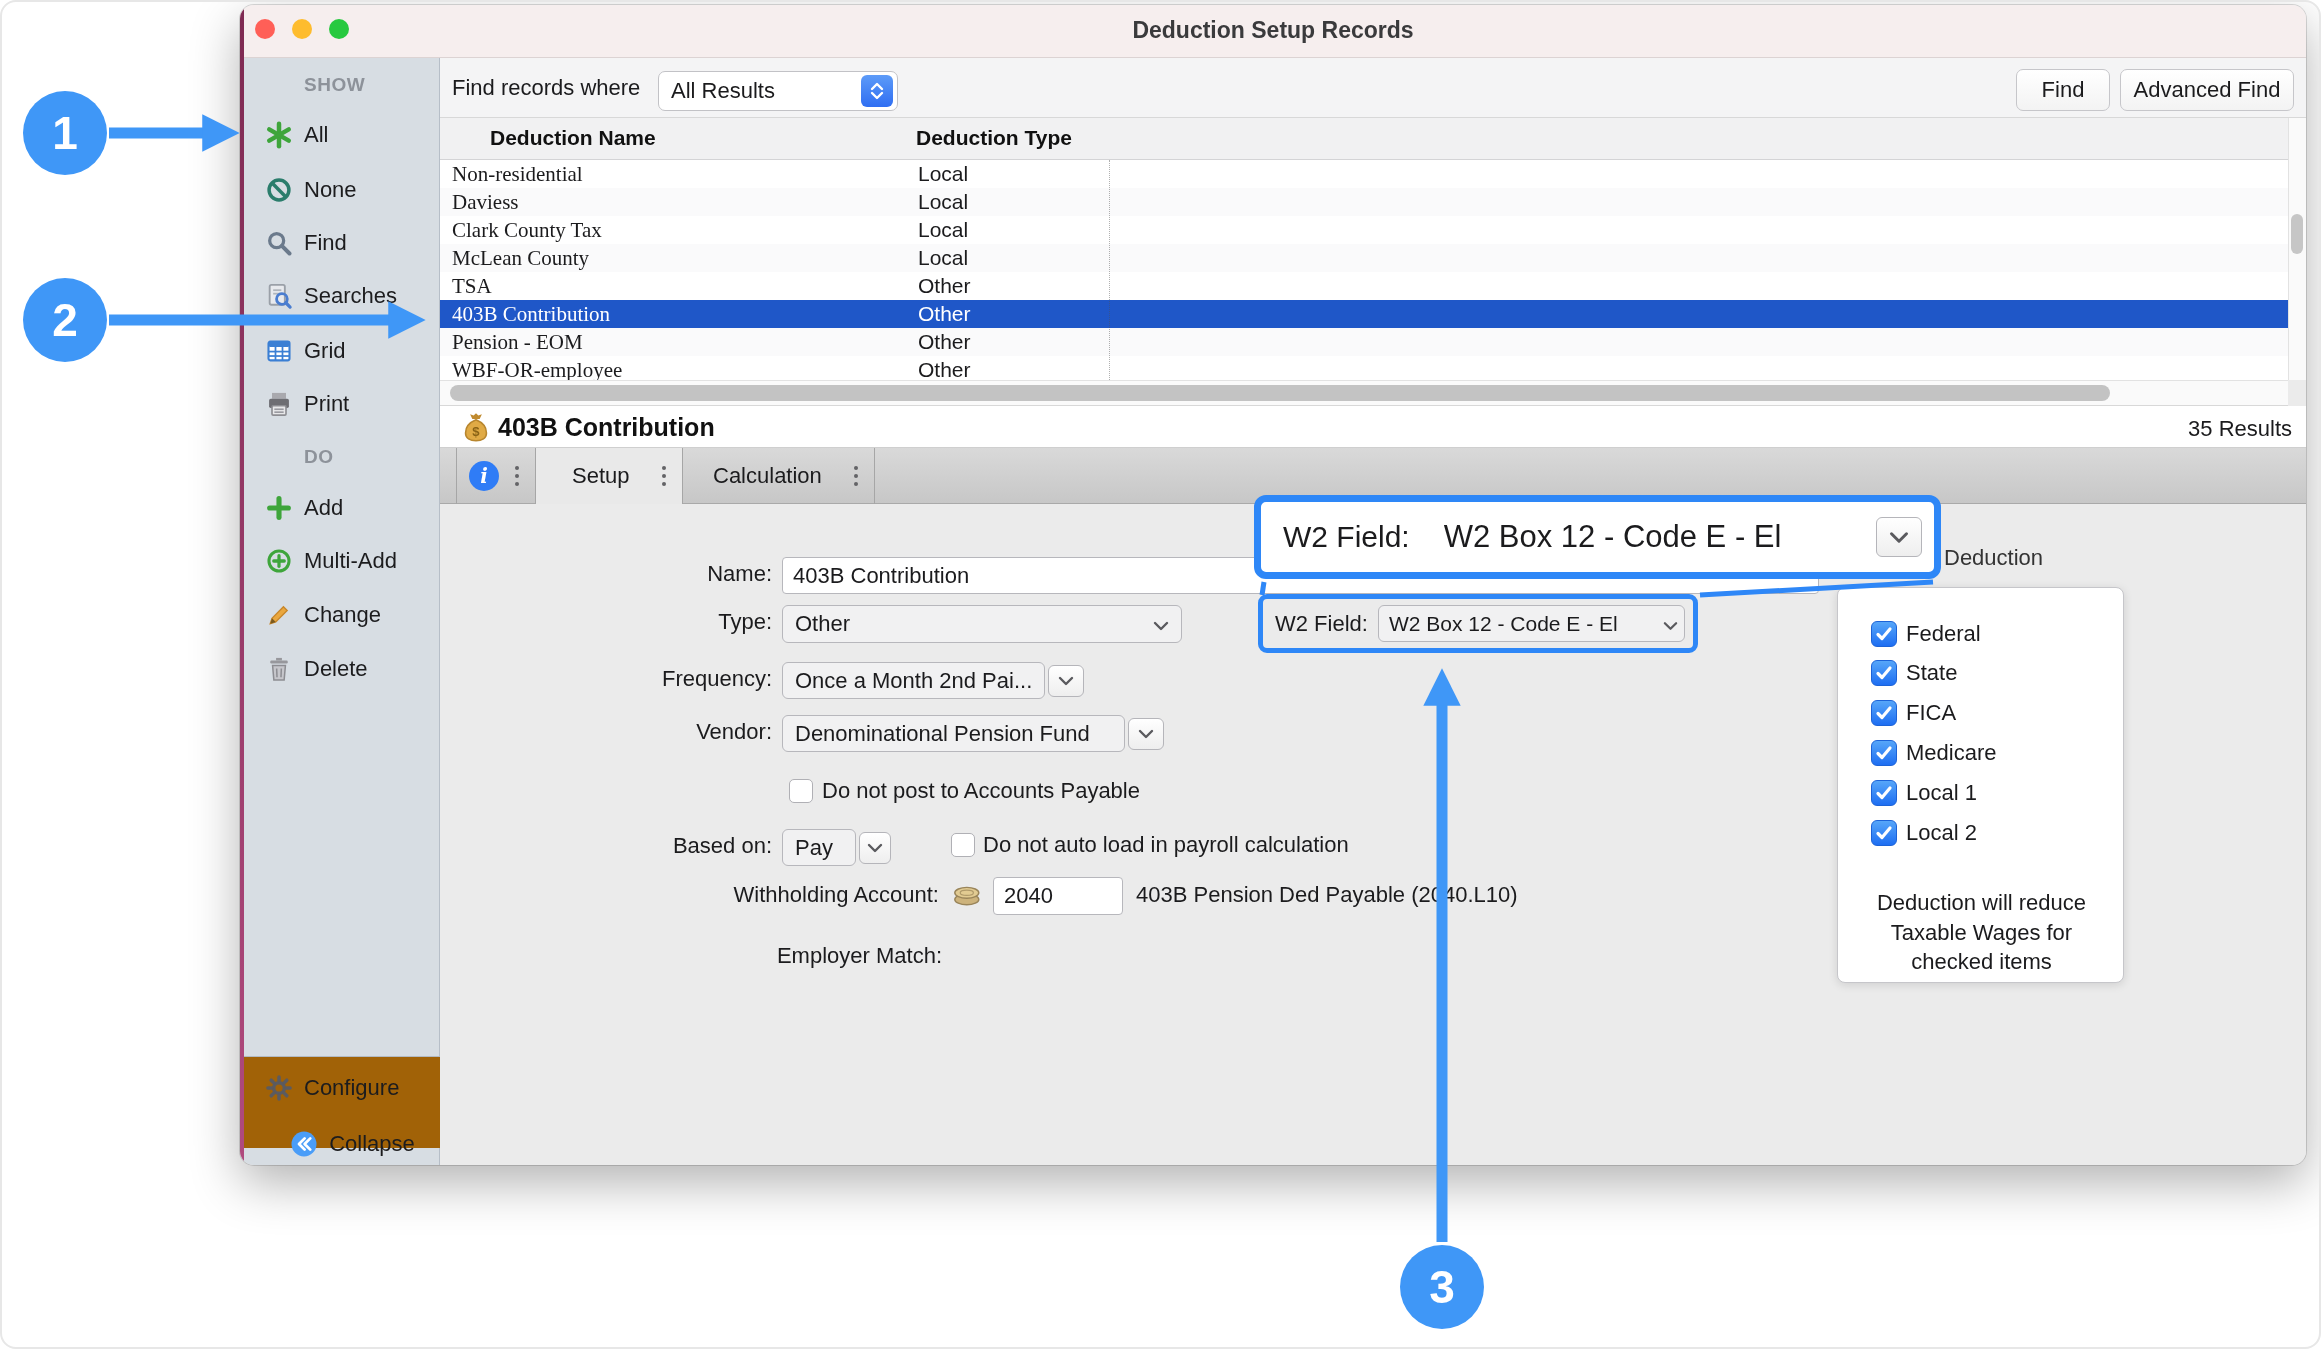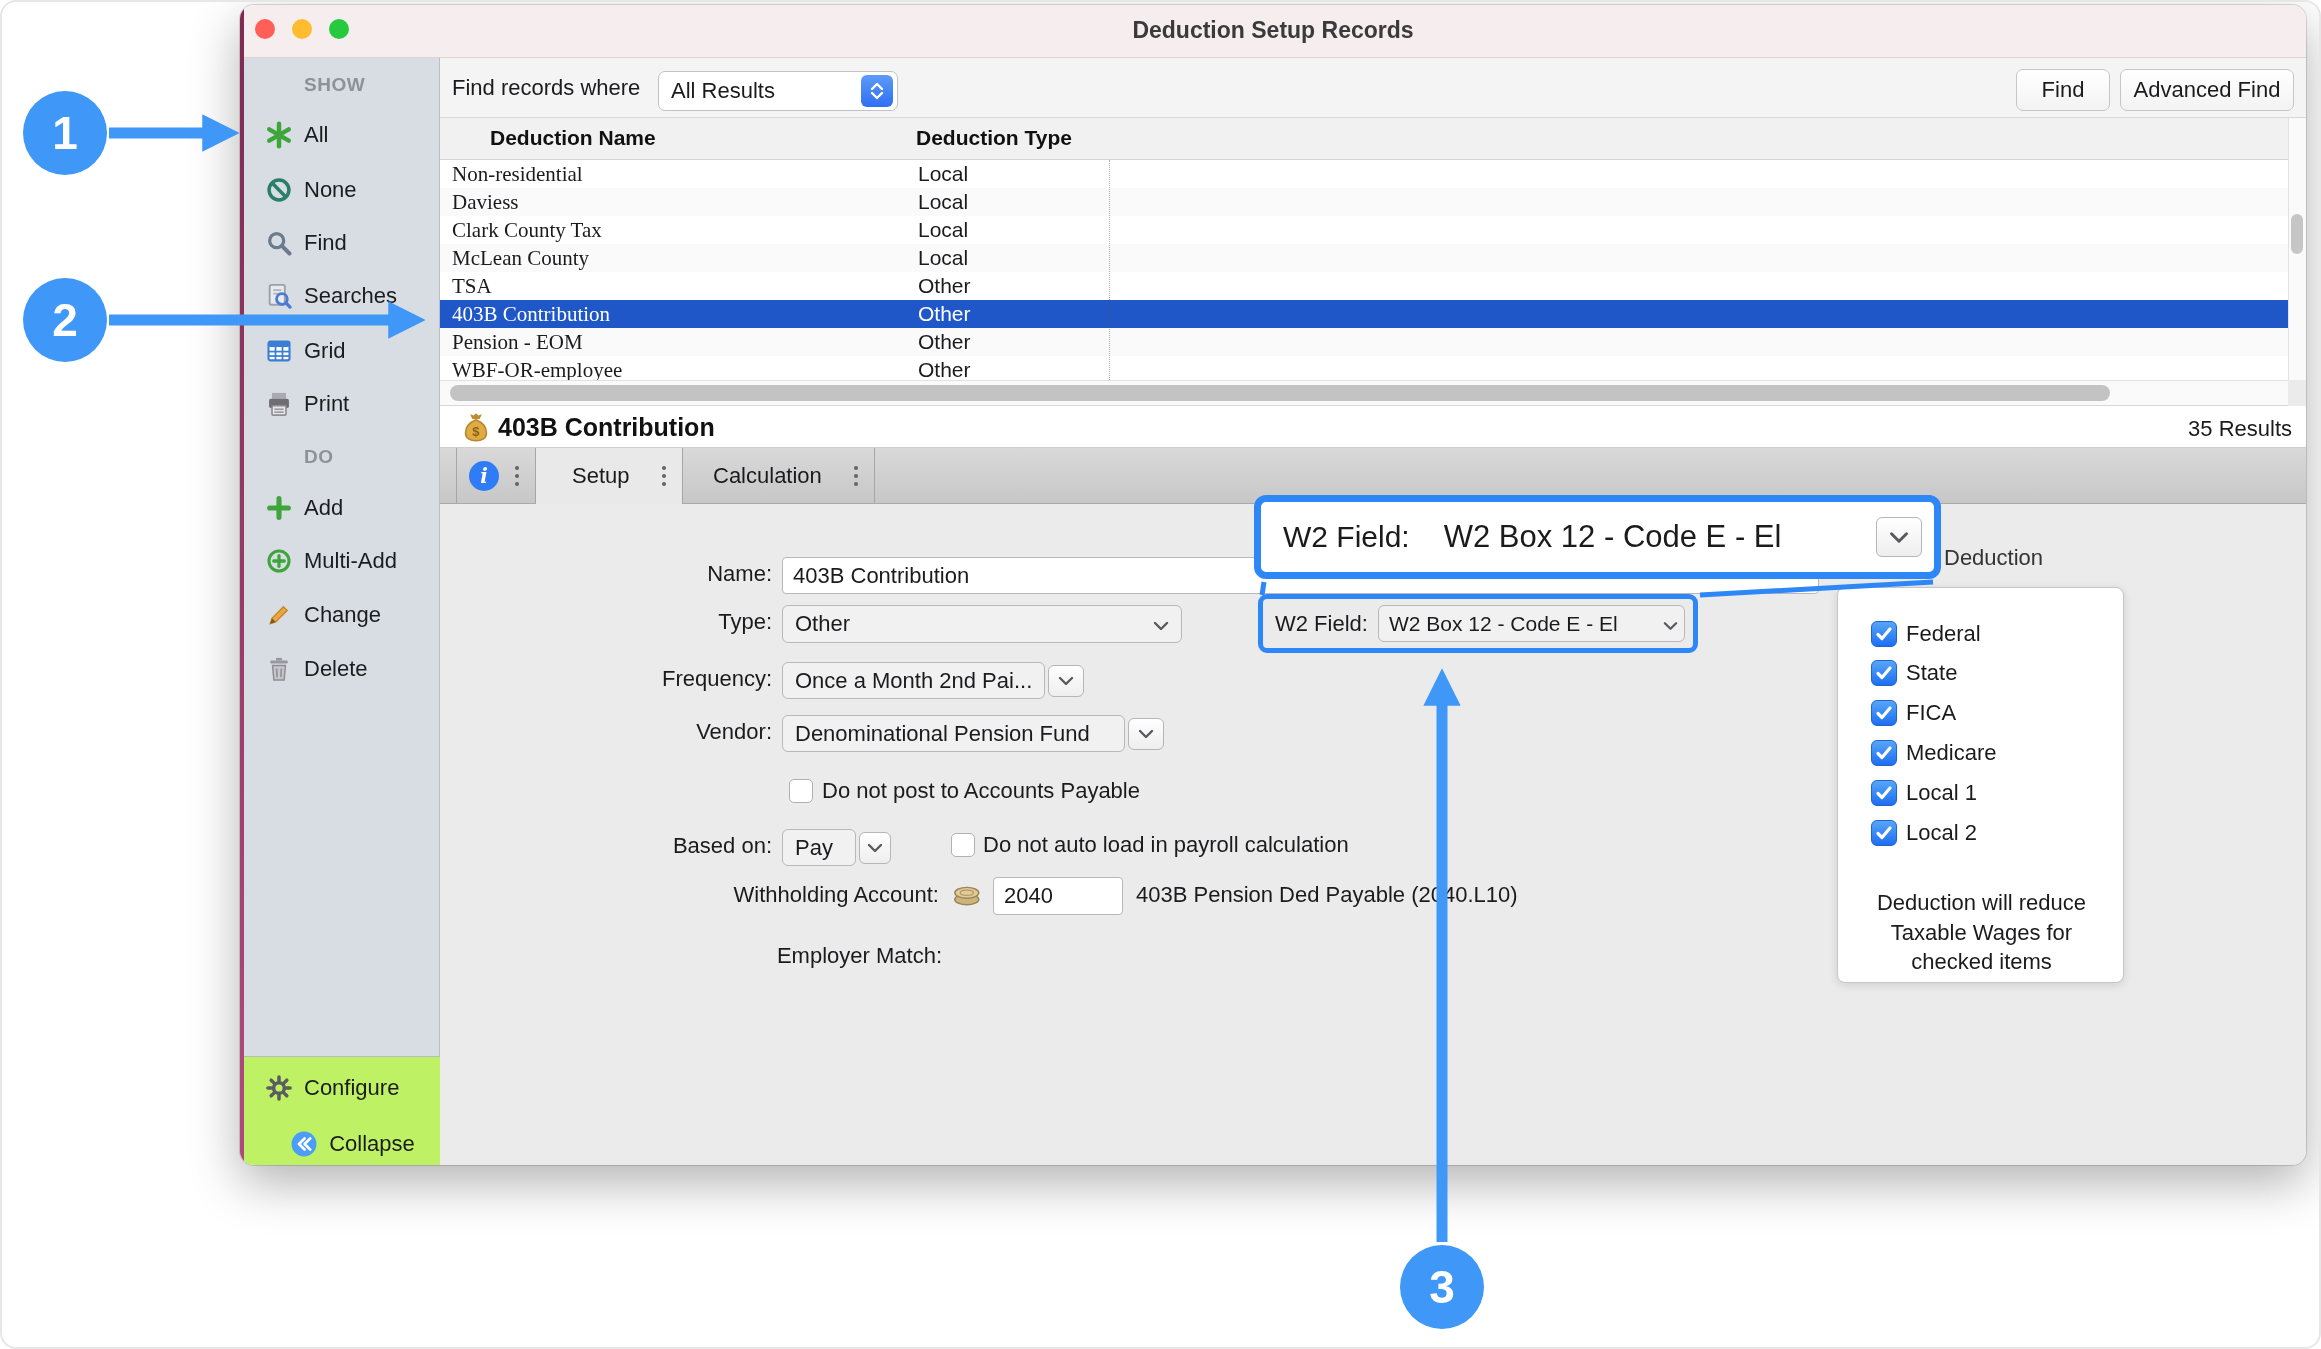--- a/index.html
+++ b/index.html
@@ -21,22 +21,22 @@
                background:linear-gradient(#7e2a52,#b04a7e); z-index:5; }
 
   
   .sidebar { position:absolute; left:0; top:53px; width:200px; height:1107px;
              background:#d7dde3; border-right:1px solid #b6bec8; }
   .sgroup { position:absolute; left:64px; font-size:19px; font-weight:700;
             color:#8d929a; letter-spacing:.5px; }
   .sitem { position:absolute; left:0; width:200px; height:40px; display:flex;
            align-items:center; padding-left:22px; font-size:22px; color:#1c1c1e; }
   .sitem .ico { width:34px; display:flex; justify-content:center; margin-right:8px; flex:0 0 auto; }
-  .sfooter { position:absolute; left:0; top:998px; width:200px; height:109px;
-             background:#bef264; border-top:1px solid #b2bac4; }
+  .sfooter { position:absolute; left:0; top:998px; width:200px; height:92px;
+             background:#a16207; border-top:1px solid #b2bac4; }
 
   
   .findbar { position:absolute; left:200px; top:53px; width:1866px; height:60px;
              background:#f4f4f5; border-bottom:1px solid #d8d8d8; }
   .t22 { font-size:22px; color:#1b1b1d; }
   .popup { position:absolute; display:flex; align-items:center; background:#fff;
            border:1px solid #c2c2c6; border-radius:7px; font-size:22px; color:#1b1b1d;
            padding:0 4px 0 12px; }
   .popup .val { flex:1; white-space:nowrap; overflow:hidden; }
   .popup .bluebtn { width:32px; height:32px; border-radius:6px; background:linear-gradient(#5d9bf8,#2f6ef2);

